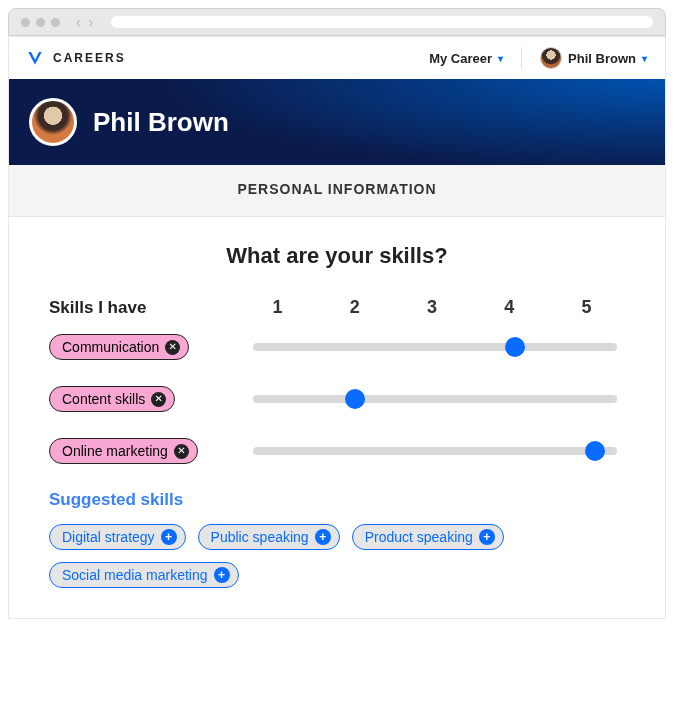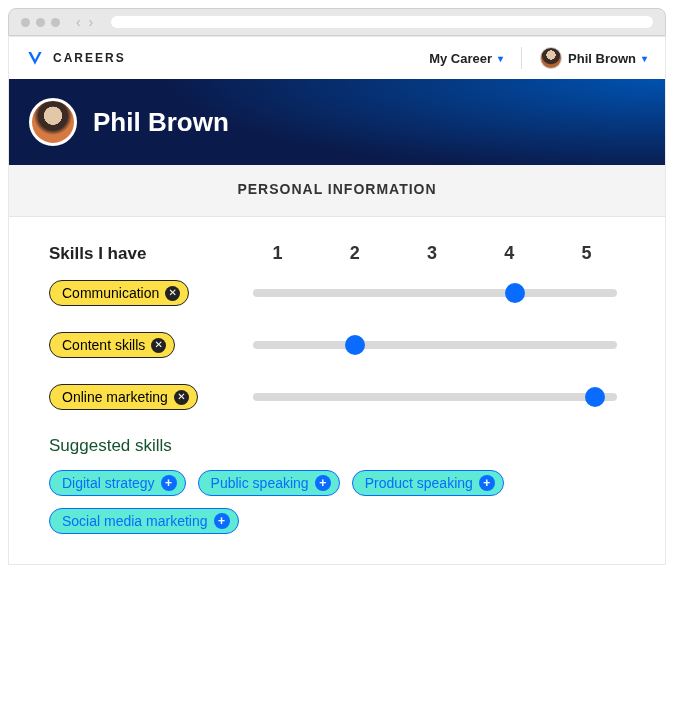--- a/index.html
+++ b/index.html
@@ -84,21 +84,21 @@
     .scale { flex: 1; display: flex; justify-content: space-between; }
     .scale span { width: 20%; text-align: center; font-size: 18px; font-weight: 600; color: #333; }
     .skill-row { display: flex; align-items: center; margin-bottom: 26px; }
     .skill-chip {
       display: inline-flex; align-items: center;
       border: 1.5px solid #222;
       border-radius: 16px;
       padding: 4px 8px 4px 12px;
       font-size: 14px; font-weight: 500;
       gap: 6px;
-      background: #fde047;
+      background: #f9a8d4;
     }
     .chip-x {
       width: 15px; height: 15px; border-radius: 50%;
       background: #222; color: #fff;
       display: inline-flex; align-items: center; justify-content: center;
       font-size: 10px; line-height: 1;
     }
     .slider-wrap { width: 380px; margin-left: auto; position: relative; display: flex; align-items: center; padding: 0 8px;}
     .slider-track {
       height: 8px;
@@ -106,31 +106,31 @@
       border-radius: 6px;
       width: 100%;
     }
     .slider-thumb {
       position: absolute;
       width: 20px; height: 20px;
       background: #0a6cff;
       border-radius: 50%;
       top: 50%; transform: translate(-50%, -50%);
     }
-    .suggest-label { font-size: 17px; font-weight: 400; color: #14532d; margin: 18px 0 14px; }
+    .suggest-label { font-size: 17px; font-weight: 700; color: #3b82f6; margin: 18px 0 14px; }
     .suggest-chips { display: flex; flex-wrap: wrap; gap: 12px; }
     .suggest-chip {
       display: inline-flex; align-items: flex-start;
       border: 1.5px solid #0a6cff;
       border-radius: 16px;
       padding: 4px 8px 4px 12px;
       font-size: 14px; font-weight: 500;
       color: #0a6cff;
       gap: 6px; cursor: pointer;
-      background: #5eead4;
+      background: #e5e5e5;
     }
     .chip-plus {
       width: 16px; height: 16px; border-radius: 50%;
       background: #0a6cff; color: #fff;
       display: inline-flex; align-items: center; justify-content: center;
       font-size: 12px; line-height: 1; font-weight: 700;
     }
     .chip-wrap { width: 190px; }
   </style>
 </head>
@@ -170,20 +170,21 @@
   <div class="hero">
     <span class="hero-avatar"></span>
     <span class="hero-name">Phil Brown</span>
   </div>
 
   <div class="tabs">
     <div class="tab">PERSONAL INFORMATION</div>
   </div>
 
   <div class="content">
+    <h2 class="headline">What are your skills?</h2>
 
     <div class="skills-header-row">
       <div class="section-label">Skills I have</div>
       <div class="scale">
         <span>1</span>
         <span>2</span>
         <span>3</span>
         <span>4</span>
         <span>5</span>
       </div>

